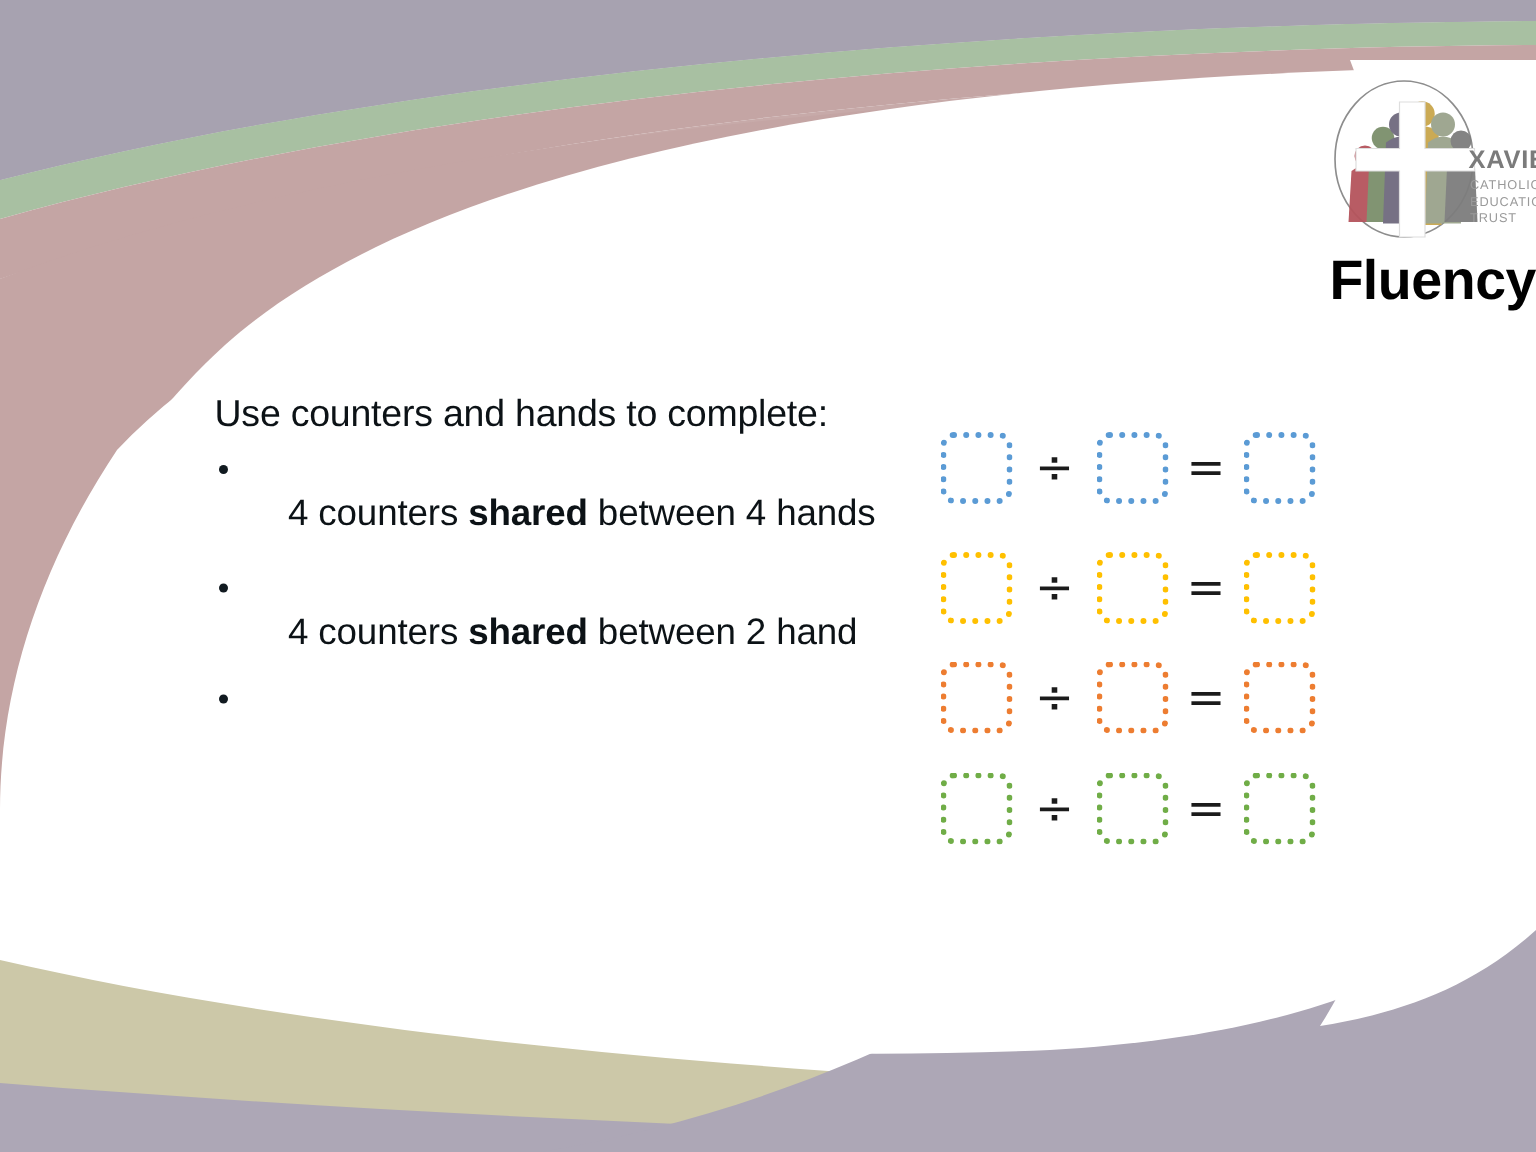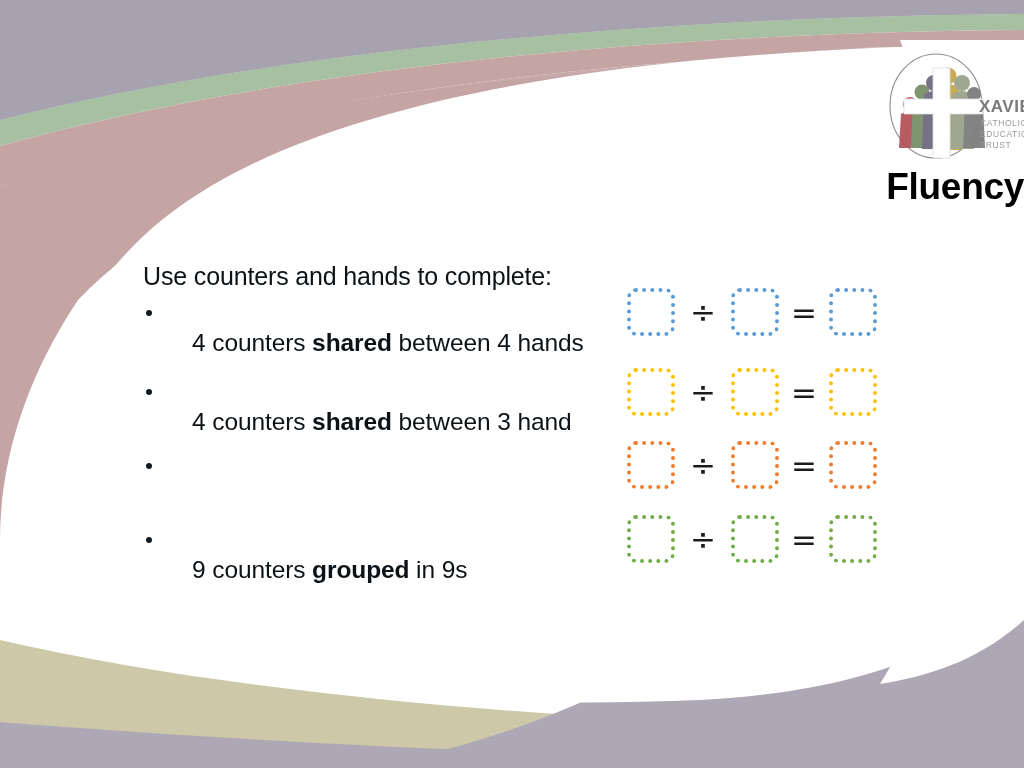--- a/index.html
+++ b/index.html
@@ -219,31 +219,27 @@
 
     <div id="intro-line">Use counters and hands to complete:</div>
 
     <div class="bullet-row r0">
       <span class="bullet-dot"></span>
       <span class="bullet-text"><span>4 counters </span><span class="em">shared</span><span> between 4 hands</span></span>
     </div>
 
     <div class="bullet-row r1">
       <span class="bullet-dot"></span>
-      <span class="bullet-text"><span>4 counters </span><span class="em">shared</span><span> between 3 hand</span></span>
+      <span class="bullet-text"><span>4 counters </span><span class="em">shared</span><span> between 2 hand</span></span>
     </div>
 
     <div class="bullet-row r2">
       <span class="bullet-dot"></span>
     </div>
 
-    <div class="bullet-row r3">
-      <span class="bullet-dot"></span>
-      <span class="bullet-text"><span>9 counters </span><span class="em">grouped</span><span> in 9s</span></span>
-    </div>
 
     <div class="equation e0">
       <div class="eq-box" style="border-color: rgb(91, 155, 213);"></div>
       <div class="eq-op eq-divide">÷</div>
       <div class="eq-box" style="border-color: rgb(91, 155, 213);"></div>
       <div class="eq-op eq-equals">=</div>
       <div class="eq-box" style="border-color: rgb(91, 155, 213);"></div>
     </div>
 
     <div class="equation e1">

